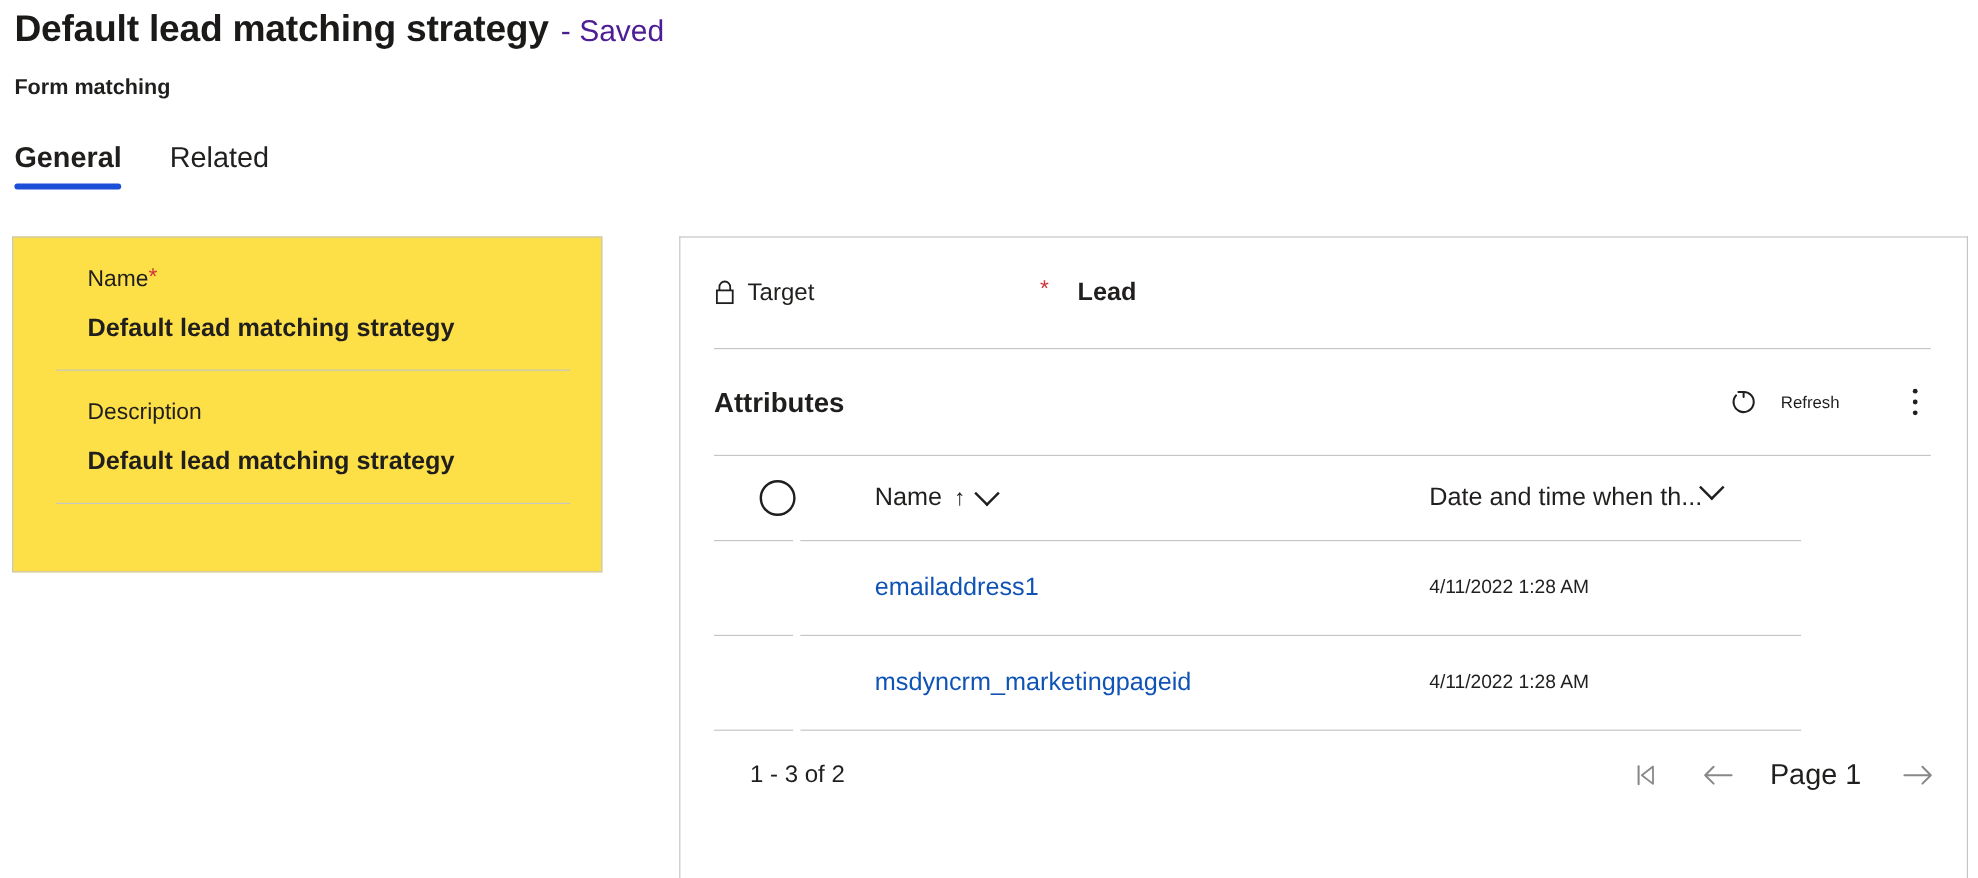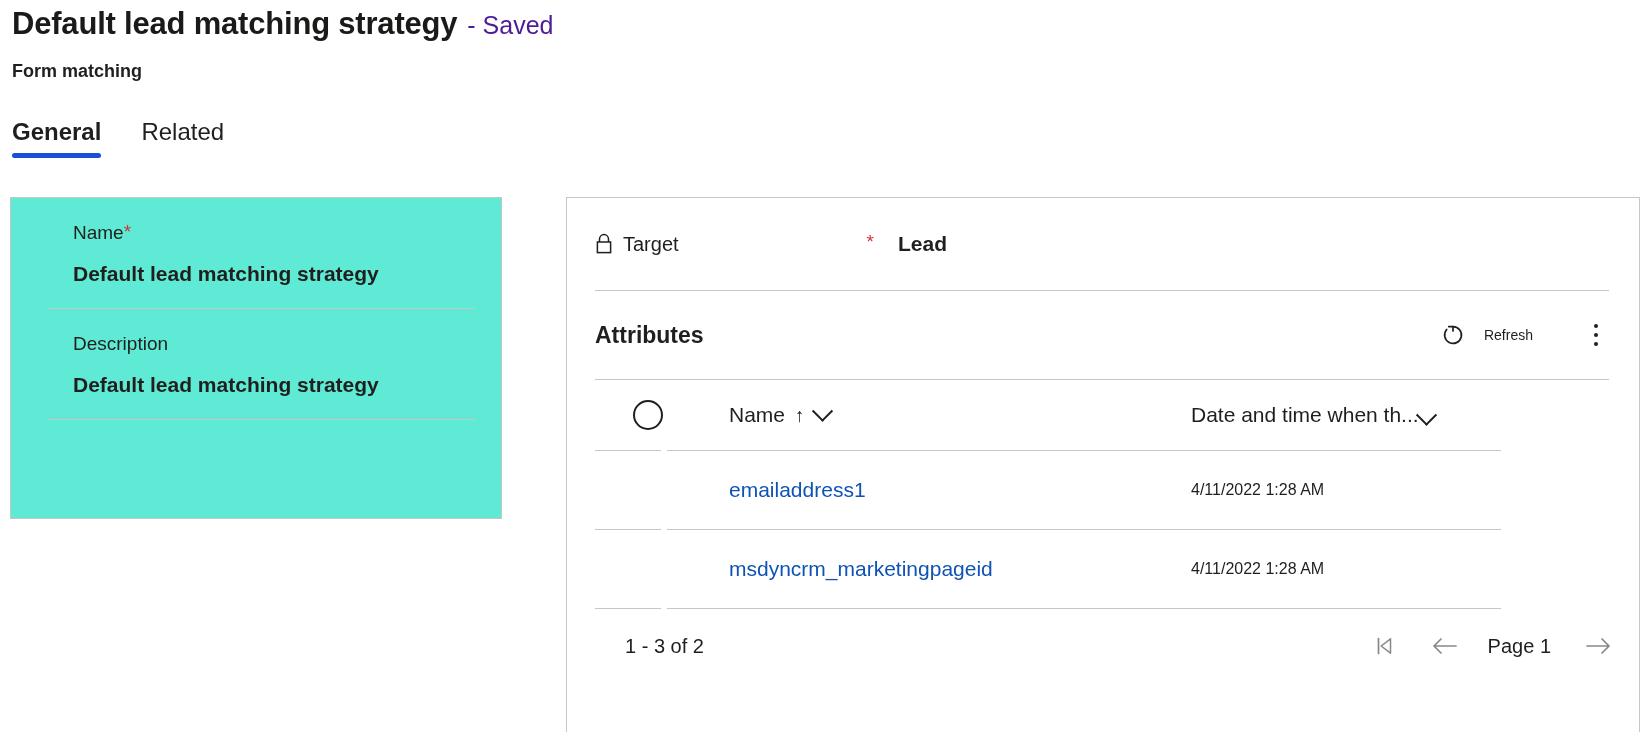--- a/index.html
+++ b/index.html
@@ -76,23 +76,23 @@
     border-radius: 3px;
     background: #1b4fd8;
   }
 
   
   .left-card {
     position: absolute;
     left: 10px;
     top: 197px;
     width: 492px;
-    height: 322px;
+    height: 280px;
     border: 1px solid #c8c6c4;
-    background: #5eead4;
+    background: #fde047;
     box-sizing: border-box;
   }
   .field {
     padding: 0 26px 0 62px;
   }
   .field-label {
     font-size: 19px;
     color: #201f1e;
     font-weight: normal;
     padding-top: 24px;
@@ -241,21 +241,21 @@
     width: 466px;
     display: flex;
     align-items: center;
     gap: 10px;
     box-sizing: border-box;
     padding-left: 38px;
   }
   .col-date {
     flex: 1;
     display: flex;
-    align-items: flex-end;
+    align-items: flex-start;
     gap: 0;
     padding-left: 34px;
     box-sizing: border-box;
   }
   .col-head-text {
     font-size: 21px;
     color: #201f1e;
   }
   .sort-arrow {
     font-size: 19px;
@@ -330,21 +330,21 @@
     align-items: center;
     gap: 32px;
   }
   .pager-icon {
     width: 26px;
     height: 26px;
     display: inline-block;
     cursor: pointer;
   }
   .page-label {
-    font-size: 20px;
+    font-size: 24px;
     color: #201f1e;
   }
 </style>
 </head>
 <body>
 
 <div class="page-header">
   <div class="title-row">
     <span class="page-title">Default lead matching strategy</span>
     <span class="saved-state">- Saved</span>

